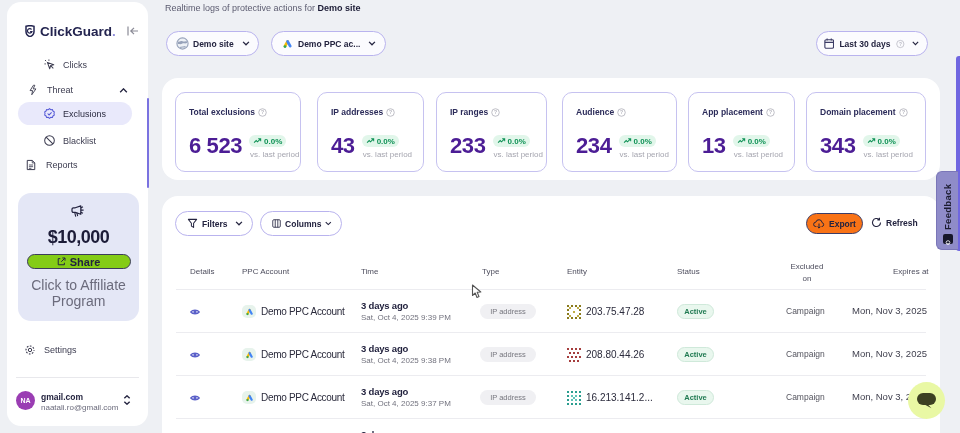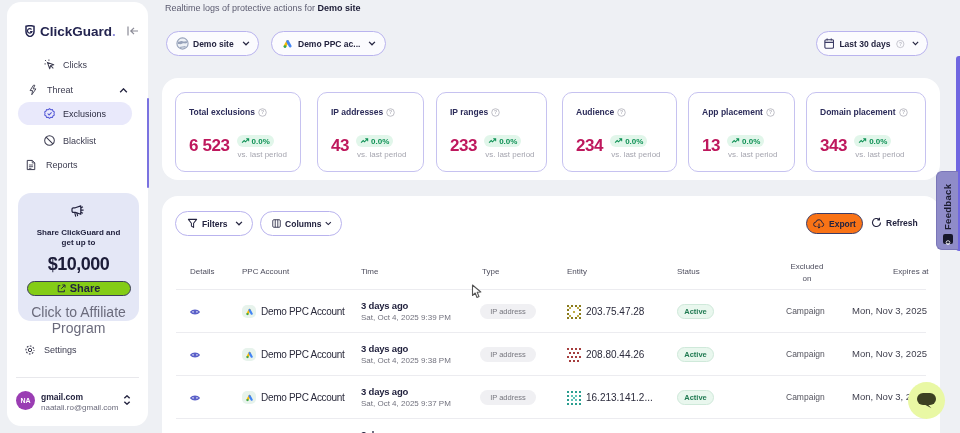--- a/index.html
+++ b/index.html
@@ -43,21 +43,21 @@
 #pill-site { left:166px; top:31px; width:93px; padding:0 8px 0 9px; gap:4px;}
 #pill-ppc { left:271px; top:31px; width:115px; padding:0 9px 0 10px; gap:5px;}
 #pill-date { left:816px; top:31px; width:112px; padding:0 8px 0 7px; gap:5px;}
 
 
 #panel1 { left:162px; top:78px; width:778px; height:102px; background:#fff; border-radius:16px; }
 .scard { position:absolute; top:92px; height:80px; background:#fff; border:1.2px solid #c6c2f0; border-radius:10px; padding:14px 0 0 13px; }
 .scard .tt { font-size:8.5px; font-weight:bold; color:#2c2c5a; display:flex; align-items:center; gap:3px; white-space:nowrap;}
 .scard .row2 { display:flex; align-items:flex-start; margin-top:18px; gap:7px; white-space:nowrap;}
 .scard .row2 > span:last-child { display:flex; flex-direction:column; align-items:flex-start; }
-.scard .num { font-size:17px; font-weight:bold; color:#be185d; letter-spacing:-0.4px; line-height:14px; margin-top:4px;}
+.scard .num { font-size:22px; font-weight:bold; color:#4c1d95; letter-spacing:-0.4px; line-height:14px; margin-top:4px;}
 .badge { height:12px; background:#e1f6ea; border-radius:6px; color:#0e9155; font-size:8px; font-weight:bold; display:inline-flex; align-items:center; padding:0 4px; gap:2px; }
 .vslp { font-size:8px; color:#a5a5af; margin-top:3px; margin-left:1px; }
 
 
 #panel2 { left:162px; top:196px; width:778px; height:260px; background:#fff; border-radius:16px; }
 .fpill { position:absolute; top:211px; height:25px; border:1.3px solid #b9b3ee; border-radius:13px; background:#fff; display:flex; align-items:center; font-size:8.5px; font-weight:bold; color:#23233f; gap:4px; white-space:nowrap;}
 #fil { left:175px; width:78px; padding:0 9px 0 11px;}
 #col { left:260px; width:82px; padding:0 9px 0 11px;}
 #exp { left:806px; top:213px; width:57px; height:21px; border:1.2px solid #3c3c66; border-radius:11px; background:#f97316; display:flex; align-items:center; justify-content:center; font-size:8.5px; font-weight:bold; color:#23233f; gap:4px;}
 #ref { left:871px; top:217px; display:flex; align-items:center; font-size:8.5px; font-weight:bold; color:#23233f; gap:4px;}
@@ -126,21 +126,20 @@
     <path d="M1.5 1 H7.5 L10.5 4 V12 H1.5 Z" fill="none" stroke="#3c3c50" stroke-width="1.2" stroke-linejoin="round"></path>
     <path d="M7.5 1 V4 H10.5 M3.5 6.5 H8.5 M3.5 8.5 H8.5 M3.5 10.5 H6.5" fill="none" stroke="#3c3c50" stroke-width="1"></path>
   </svg>Reports</div>
 <div class="abs" id="sb-scroll"></div>
 
 <div class="abs" id="sharecard">
   <svg style="margin-top:12px;" width="15" height="13" viewBox="0 0 16 14">
     <path d="M10.5 1 V10 L4.5 8 H2.5 A1.5 1.5 0 0 1 1 6.5 V4.5 A1.5 1.5 0 0 1 2.5 3 H4.5 Z" fill="none" stroke="#23233f" stroke-width="1.3" stroke-linejoin="round"></path>
     <path d="M10.5 3.2 L12.8 2 M10.5 5.5 H13.5 M10.5 7.8 L12.8 9 M4 8.3 L5 12.5 M6.3 8.6 L7.1 12" fill="none" stroke="#23233f" stroke-width="1.2"></path>
   </svg>
-  <div class="t1">Share ClickGuard and<br>get up to</div>
   <div class="amt">$10,000</div>
   <div id="sharebtn">
     <svg width="9" height="9" viewBox="0 0 11 11">
         <path d="M4 2 H1.5 V9.5 H9 V7 M6.5 1.2 H9.8 V4.5 M9.6 1.4 L5.2 5.8" fill="none" stroke="#23233f" stroke-width="1.2"></path>
       </svg>
     Share</div>
   <div class="aff">Click to Affiliate Program</div>
 </div>
 
 <div class="abs nav-item" style="left:24px; top:344px;">

